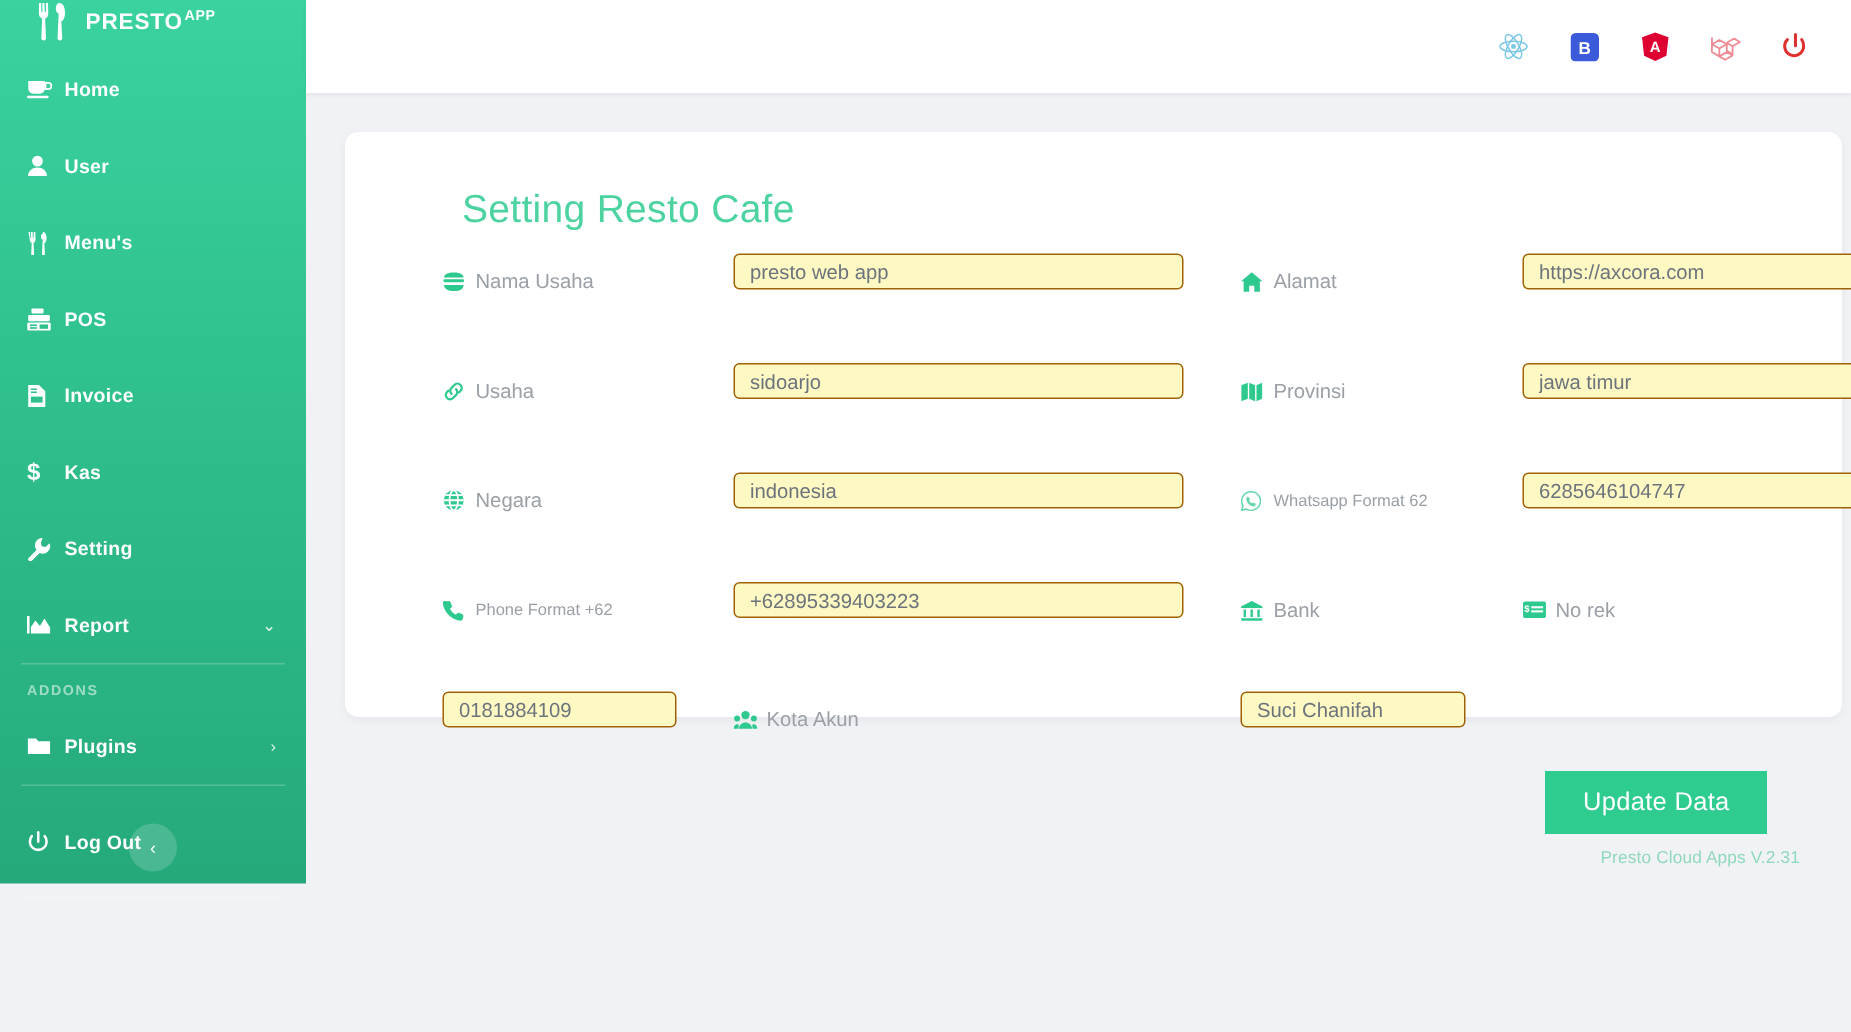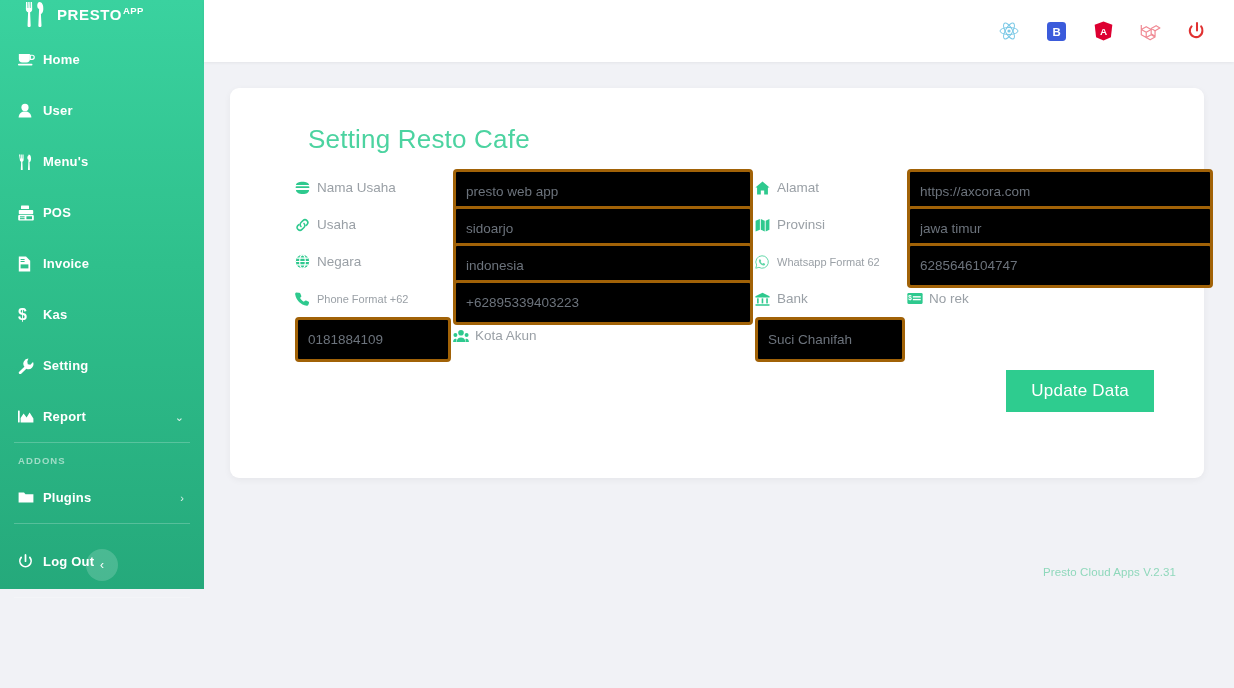--- a/index.html
+++ b/index.html
@@ -63,49 +63,50 @@
 
   
   .main { flex: 1 1 auto; display: flex; flex-direction: column; min-width: 0; background: #f1f2f6; }
   .topbar {
     height: 62px; background: #fff; display: flex; align-items: center;
     justify-content: flex-end; padding-right: 26px; gap: 25px;
     box-shadow: 0 1px 3px rgba(0,0,0,.06); position: relative; z-index: 2;
   }
   .topicon { width: 22px; height: 22px; display: flex; align-items: center; justify-content: center; cursor: pointer; }
 
-  .content { flex: 1 1 auto; padding: 26px 30px 0 26px; position: relative; }
+  .content { flex: 1 1 auto; padding: 26px 6px 0 26px; position: relative; }
   .card {
     background: #fff; border-radius: 9px; height: 390px;
     box-shadow: 0 2px 7px rgba(0,0,0,.05);
     padding: 36px 40px 0 40px;
   }
   .card-title {
     color: #4cd3a0; font-size: 26px; font-weight: normal;
     letter-spacing: .2px; margin: 0 0 14px 38px;
   }
   .form-grid {
     display: grid;
     grid-template-columns: 158px 302px 152px 308px;
     column-gap: 0; row-gap: 0;
     margin-left: 25px;
+    gap: 36px;
   }
   .fld-label {
     display: flex; align-items: center; gap: 6px;
     color: #9aa0a6; font-size: 13.5px; height: 37px;
     padding-top: 0;
   }
   .fld-label.small { font-size: 11px; }
   .fld-label .lic { color: #2ec98e; display: flex; align-items: center; width: 16px; flex: 0 0 16px; }
   .fld-cell { height: 37px; display: flex; align-items: flex-start; padding-right: 2px; }
   .fld-input {
-    width: 100%; height: 45px;
-    border: 3px solid #a16207; border-radius: 4px;
+    width: 100%; height: 24px;
+    border: 1px solid #a16207; border-radius: 4px;
     padding: 0 10px; font-size: 13.5px; color: #6c737c;
-    font-family: "Liberation Sans", sans-serif; background: #000000; outline: none;
+    font-family: "Liberation Sans", sans-serif; background: #fef9c3; outline: none;
   }
   .btn-row { display: flex; justify-content: flex-end; margin: 16px 10px 0 0; }
   .btn-update {
     background: #2ecc8f; color: #fff; border: none; border-radius: 0;
     font-size: 17px; padding: 11px 25px; cursor: pointer;
     font-family: "Liberation Sans", sans-serif; letter-spacing: .2px;
   }
   .footer {
     text-align: right; color: #8fd8bb; font-size: 11.5px;
     padding: 88px 28px 0 0; letter-spacing: .1px;

